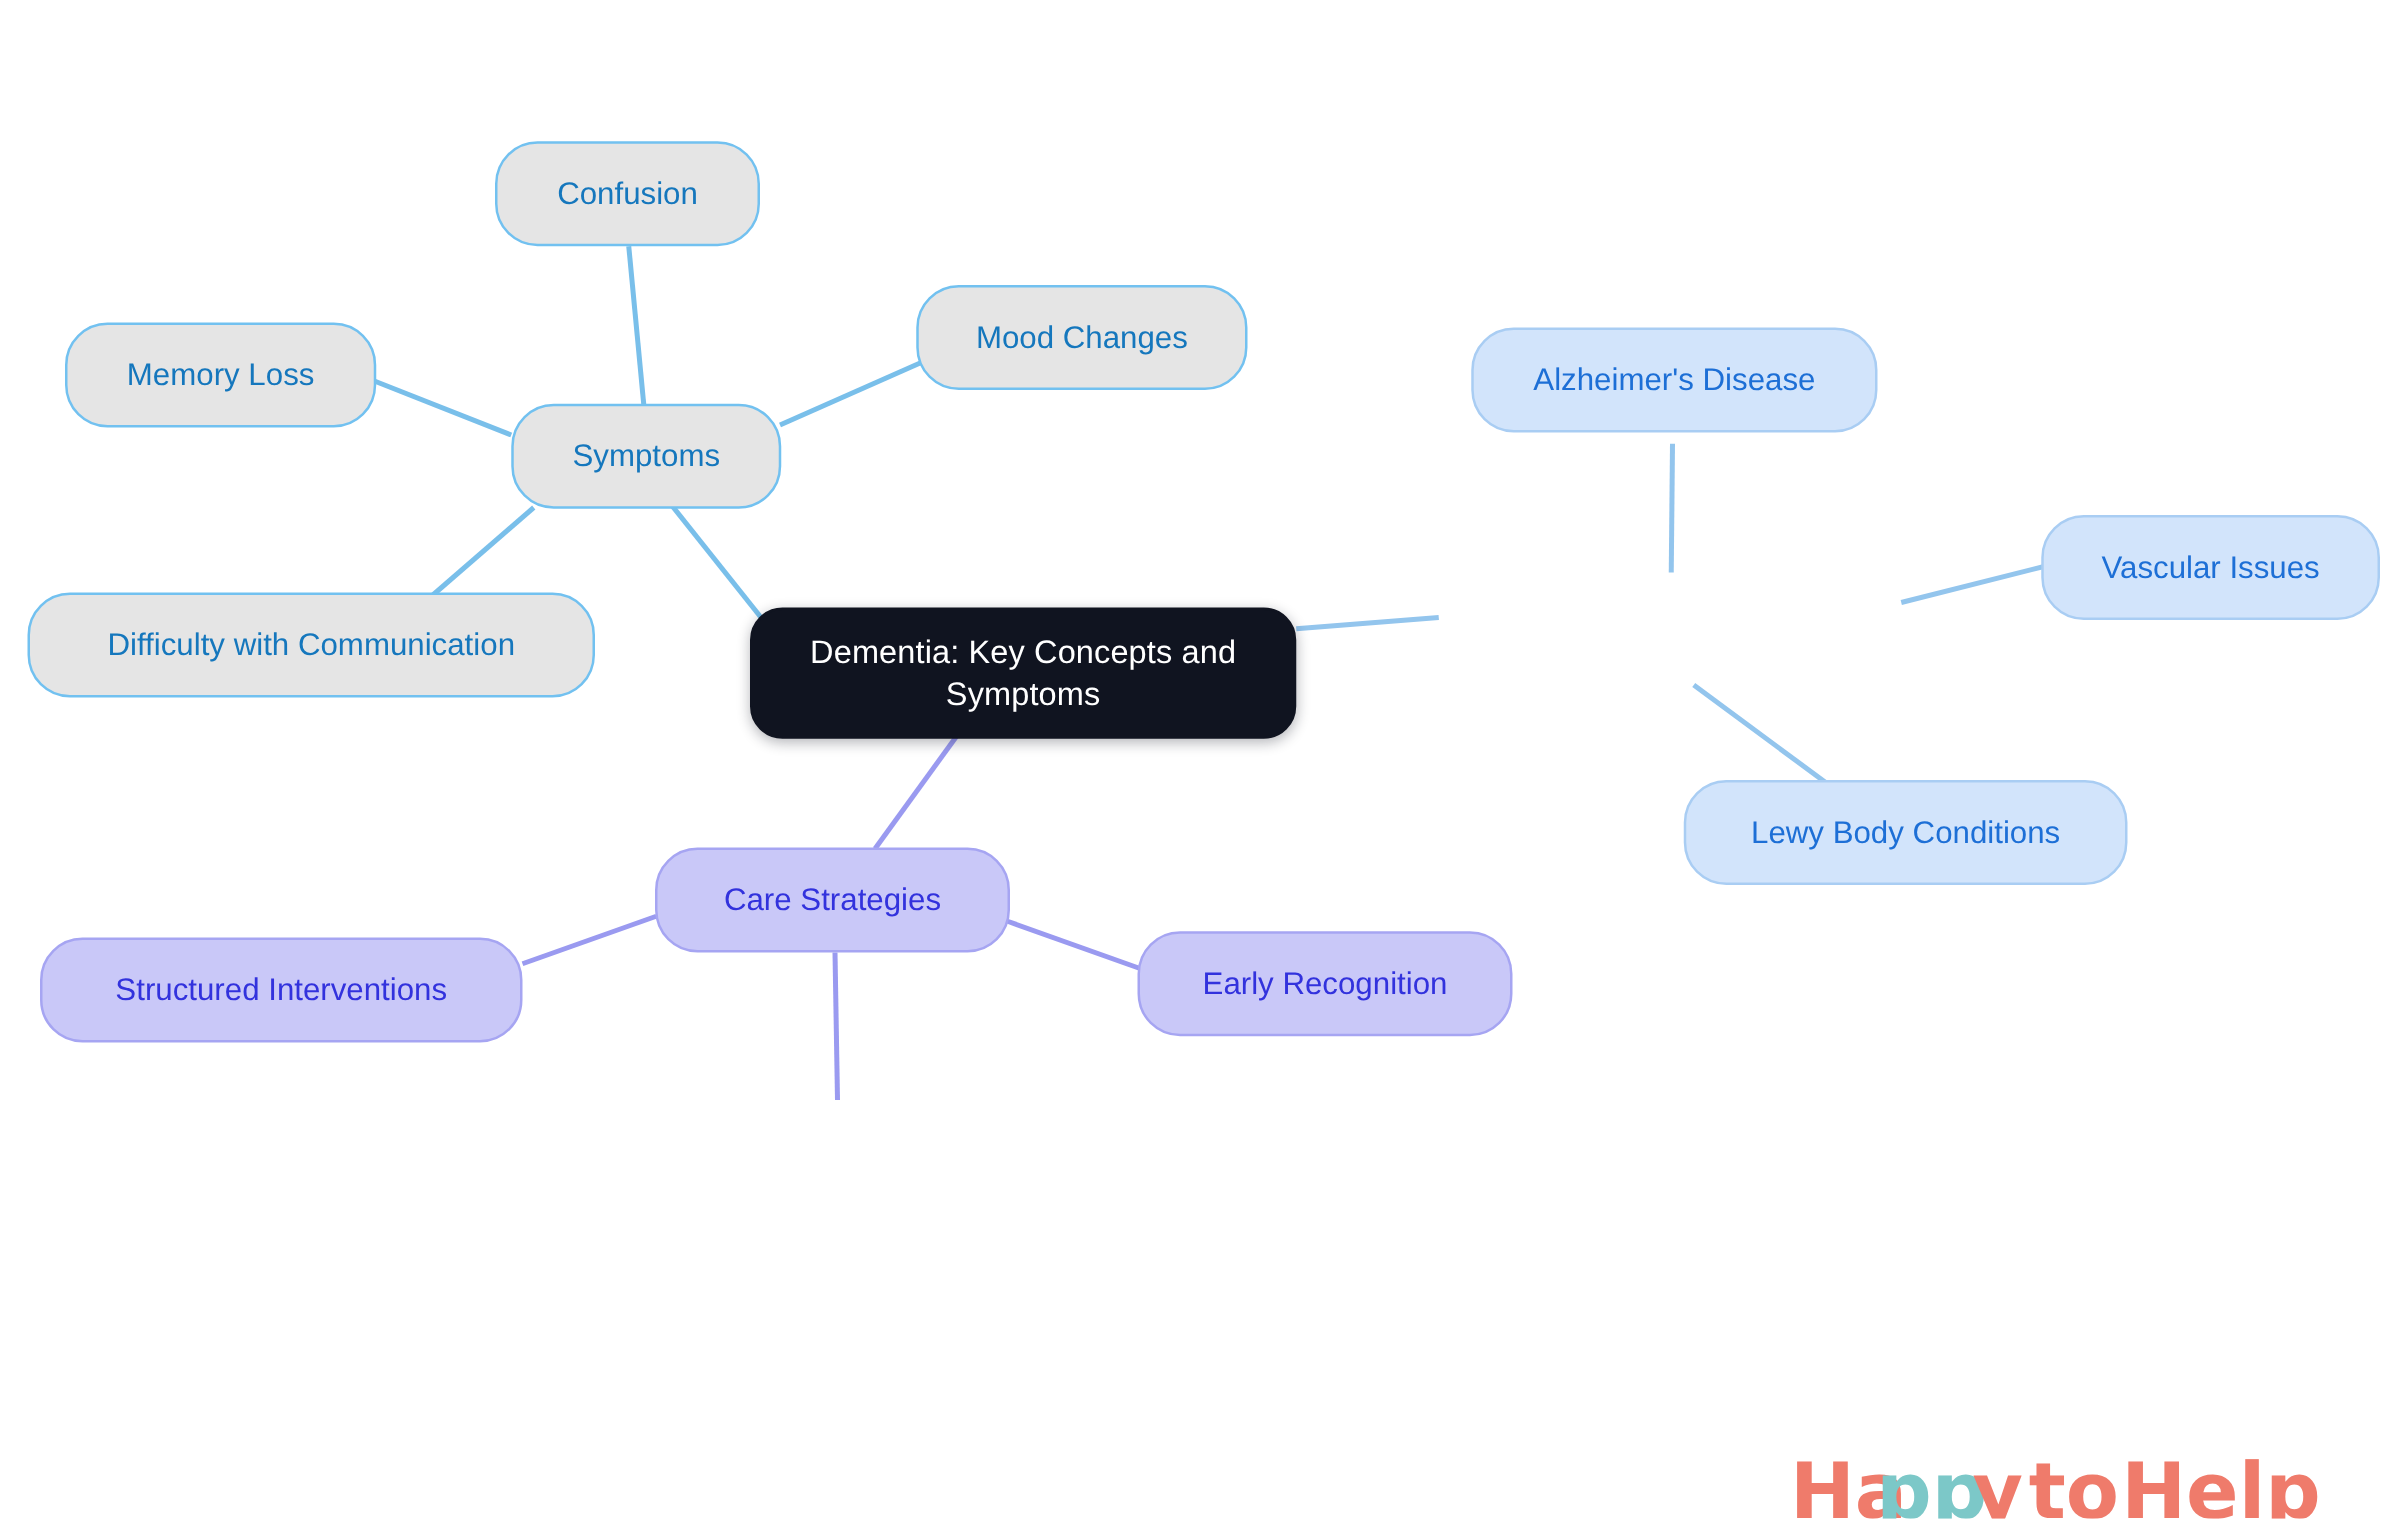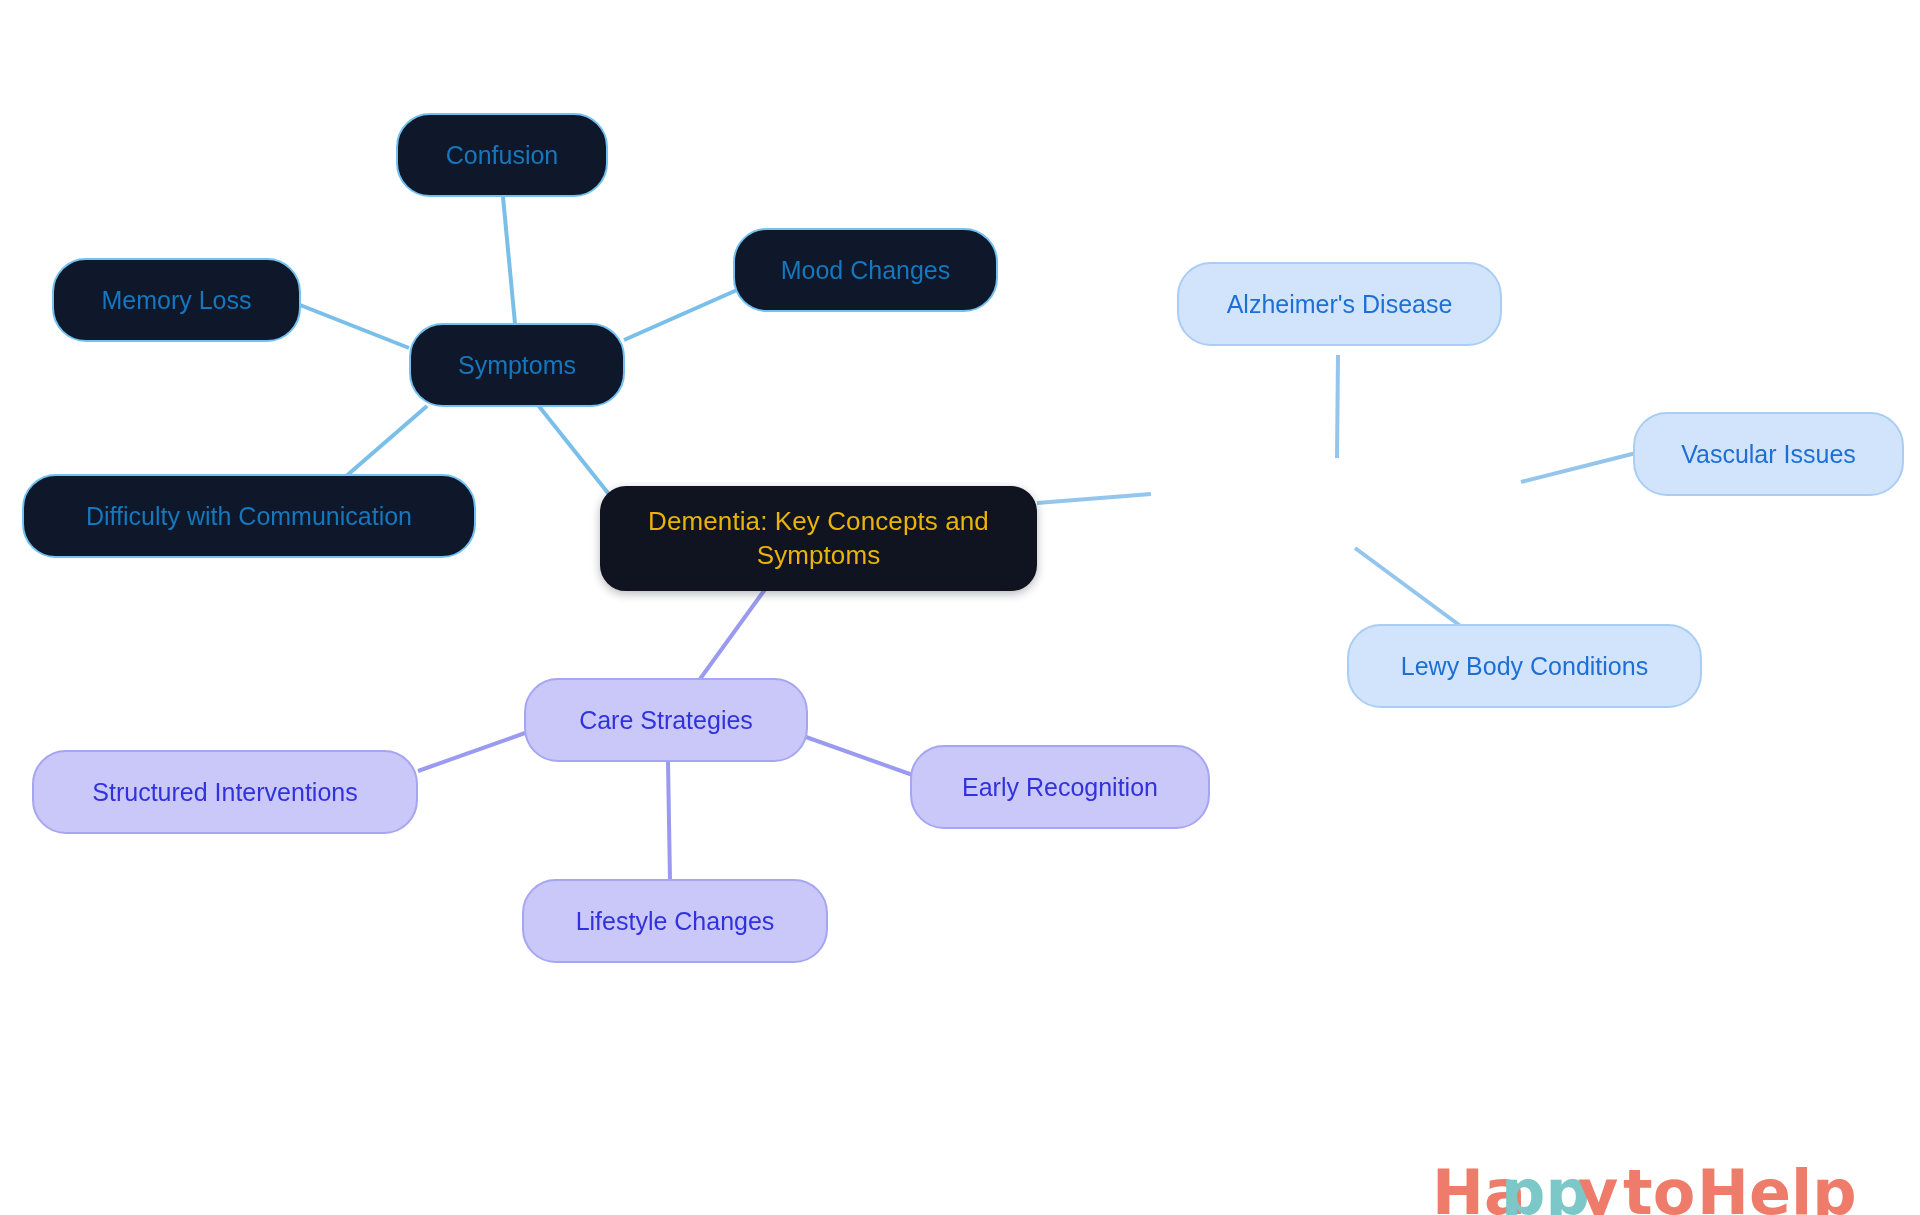--- a/index.html
+++ b/index.html
@@ -37,29 +37,29 @@
     border-style: solid;
     border-width: 2px;
     line-height: 1.28;
     padding: 0 18px;
     white-space: pre-line;
   }
   
   .node.root {
     background: #101420;
     border-color: #101420;
-    color: #eab308;
+    color: #ffffff;
     font-size: 26px;
     border-radius: 26px;
     box-shadow: 0 3px 10px rgba(16,20,32,0.30);
     letter-spacing: 0.1px;
   }
   
   .node.sky {
-    background: #0f172a;
+    background: #e5e5e5;
     border-color: #72c1f0;
     color: #1577bd;
     font-size: 25px;
   }
   
   .node.periwinkle {
     background: #d2e4fb;
     border-color: #a9cdf3;
     color: #1d6fd6;
     font-size: 25px;
@@ -138,21 +138,20 @@
 
 
   <div class="node lavender" style="left:524px; top:678px; width:284px; height:84px;">Care Strategies</div>
 
   <div class="node periwinkle" style="left:1347px; top:624px; width:355px; height:84px;">Lewy Body Conditions</div>
 
   <div class="node lavender" style="left:32px; top:750px; width:386px; height:84px;">Structured Interventions</div>
 
   <div class="node lavender" style="left:910px; top:745px; width:300px; height:84px;">Early Recognition</div>
 
-  <div class="node lavender" style="left:522px; top:879px; width:306px; height:84px;">Lifestyle Changes</div>
 
   <div id="brand">
     <svg viewBox="0 0 456 104" width="456" height="104">
 
       <text class="logo-word" x="0" y="58" font-size="62" fill="#ef7b6b" font-family="DejaVu Sans, sans-serif" font-weight="bold">Ha</text>
       <text class="logo-word" x="69" y="58" font-size="62" fill="#7cc8c8" font-family="DejaVu Sans, sans-serif" font-weight="bold">pp</text>
       <text class="logo-word" x="146" y="58" font-size="62" fill="#ef7b6b" font-family="DejaVu Sans, sans-serif" font-weight="bold">y</text>
 
       <path d="M 85 64 A 24 24 0 0 0 133 64" fill="none" stroke="#7cc8c8" stroke-width="11" stroke-linecap="butt"></path>
 

